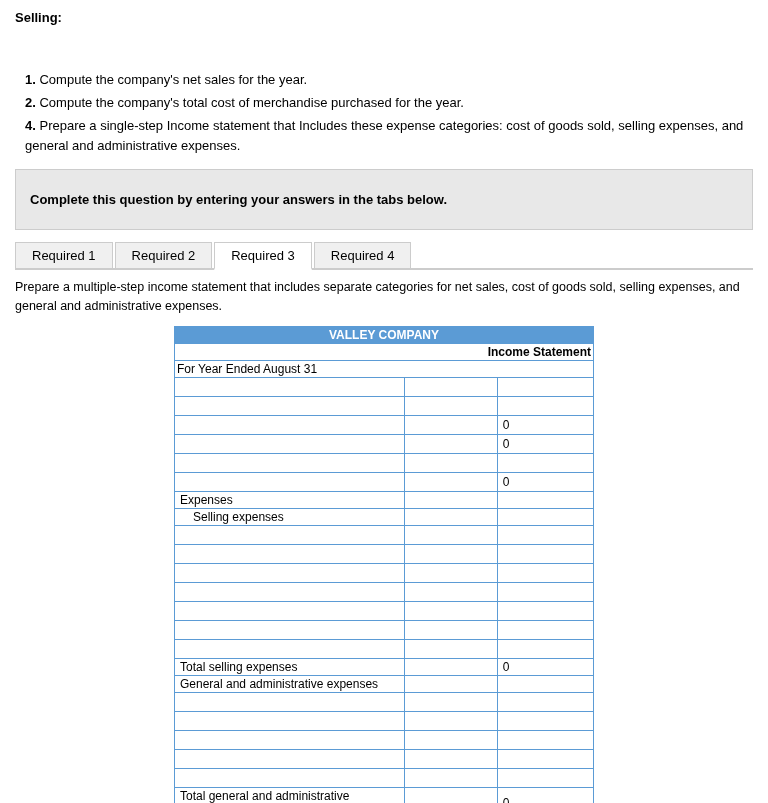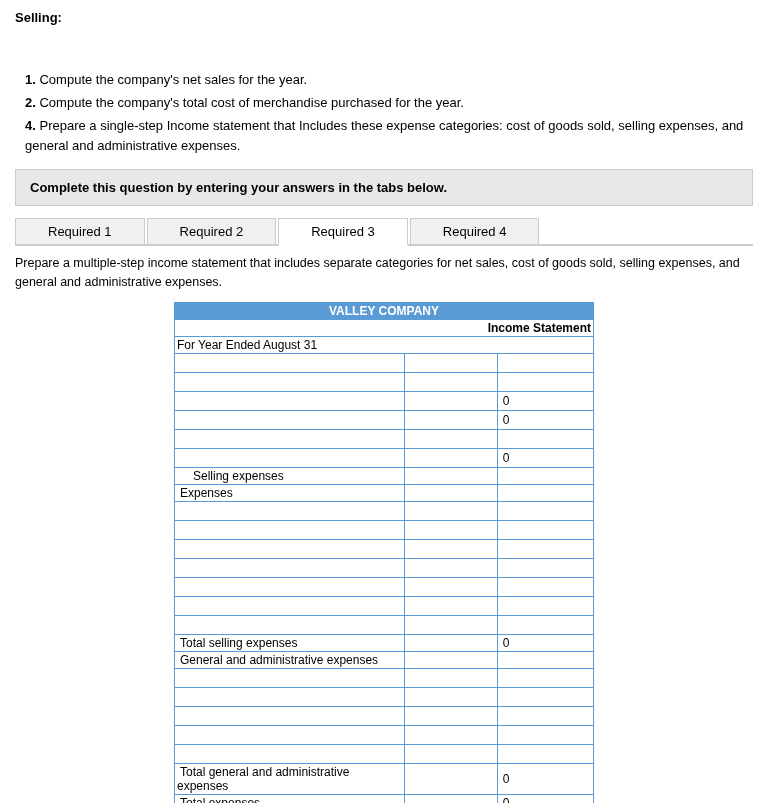--- a/index.html
+++ b/index.html
@@ -24,32 +24,32 @@
     }
     .required-list li {
       margin-bottom: 2px;
     }
     .required-list li span.num {
       font-weight: bold;
     }
     .complete-box {
       background: #e8e8e8;
       border: 1px solid #ccc;
-      padding: 10px 14px;
+      padding: 22px 14px;
       margin-bottom: 12px;
       font-weight: bold;
       font-size: 13px;
     }
     .tabs-row {
       display: flex;
       border-bottom: 2px solid #ccc;
       margin-bottom: 8px;
     }
     .tab {
-      padding: 5px 32px;
+      padding: 5px 16px;
       border: 1px solid #ccc;
       border-bottom: none;
       cursor: pointer;
       background: #f0f0f0;
       font-size: 13px;
       margin-right: 2px;
     }
     .tab.active {
       background: #fff;
       border-bottom: 2px solid #fff;
@@ -212,29 +212,29 @@
       </tr>
 
       <tr>
         <td class="label-td"><input type="text" class="" style=""></td>
         <td class="val1-td"><input type="text" class="right-align" style=""></td>
         <td class="val2-td"><span class="static-text">0</span></td>
       </tr>
 
       <tr>
         <td class="label-td">
+          <span class="section-text">Expenses</span>
+        </td>
+        <td class="val1-td"></td>
+        <td class="val2-td"></td>
+      </tr>
+
+      <tr>
+        <td class="label-td">
           <span class="section-text-indent">Selling expenses</span>
-        </td>
-        <td class="val1-td"></td>
-        <td class="val2-td"></td>
-      </tr>
-
-      <tr>
-        <td class="label-td">
-          <span class="section-text">Expenses</span>
         </td>
         <td class="val1-td"></td>
         <td class="val2-td"></td>
       </tr>
 
       <tr>
         <td class="label-td"><input type="text" class="" style=""></td>
         <td class="val1-td"><input type="text" class="right-align" style=""></td>
         <td class="val2-td"></td>
       </tr>

